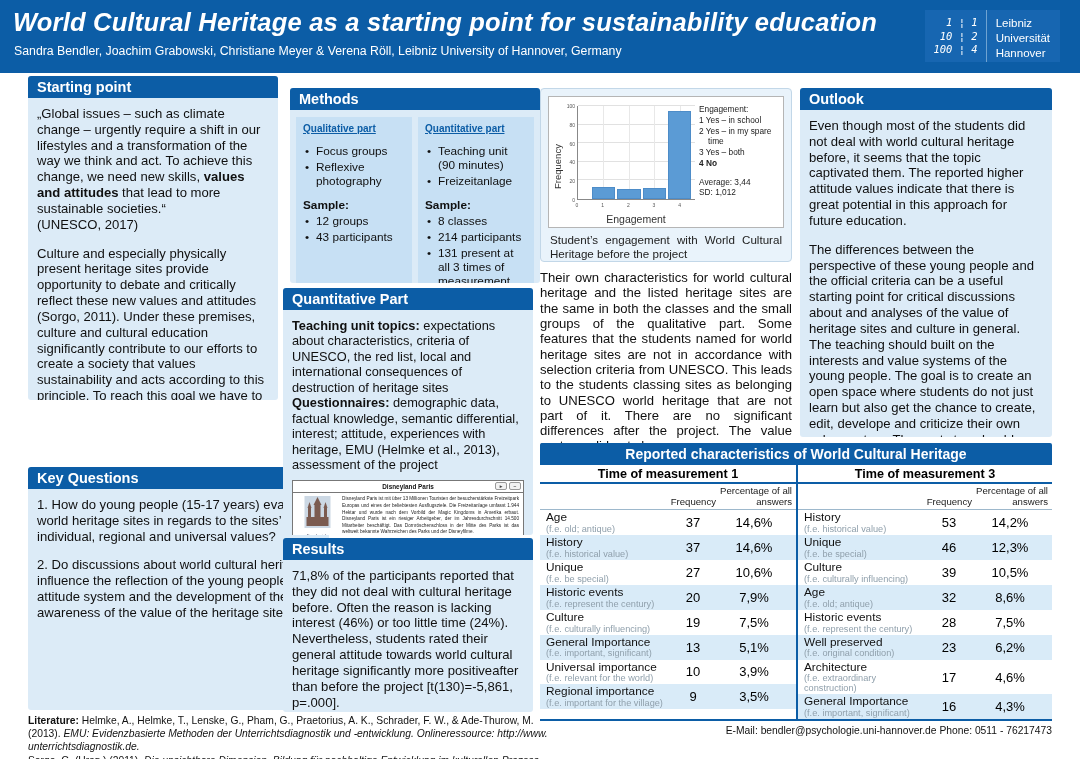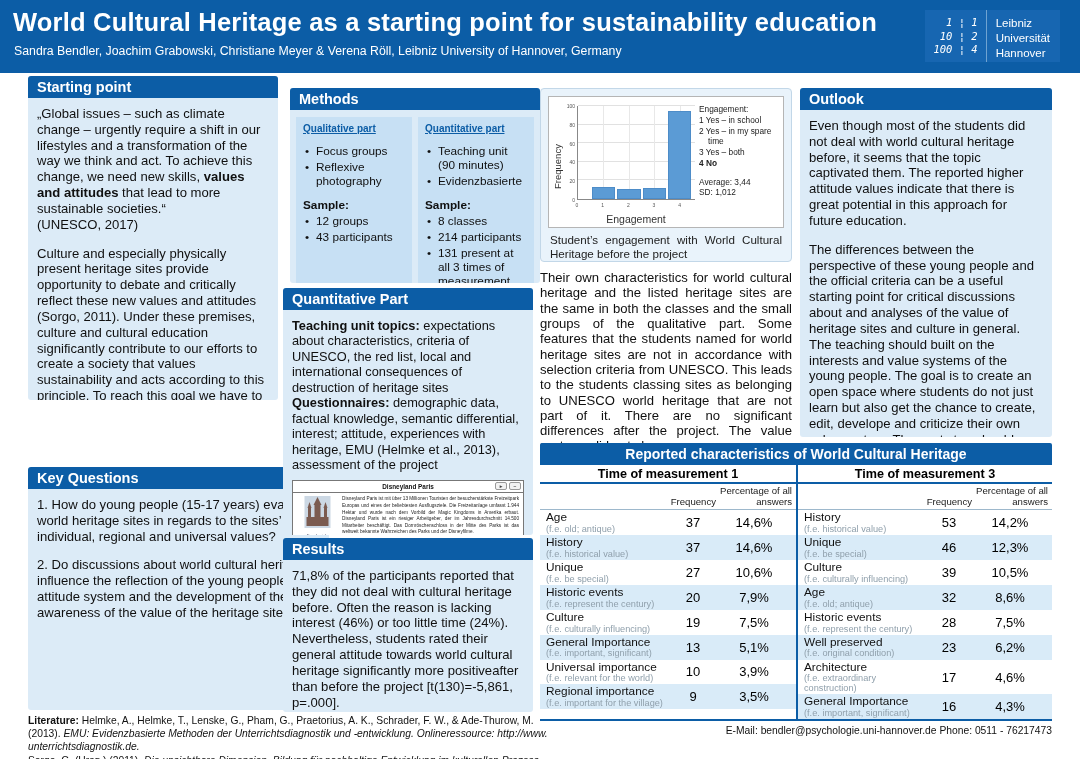--- a/index.html
+++ b/index.html
@@ -8,21 +8,21 @@
     --panel2:#c7e0f4;
     --rowalt:#d9ebf8;
     --bar:#5b9bd5;
   }
   *{box-sizing:border-box;margin:0;padding:0;}
   body{width:1080px;height:759px;background:#fff;font-family:"Liberation Sans",sans-serif;position:relative;overflow:hidden;}
   .poster{position:absolute;inset:0;}
 
   
   .hdr{position:absolute;left:0;top:0;width:1080px;height:73px;background:var(--blue);color:#fff;}
-  .hdr h1{position:absolute;left:13px;top:8px;font-size:25.5px;font-weight:bold;letter-spacing:.2px;white-space:nowrap;}
+  .hdr h1{position:absolute;left:13px;top:8px;font-size:25.5px;font-weight:bold;letter-spacing:.2px;white-space:nowrap;font-style:italic;}
   .authors{position:absolute;left:14px;top:44px;font-size:12.3px;}
   .uni-logo{position:absolute;right:20px;top:10px;height:52px;display:flex;background:#1766b1;align-items:stretch;}
   .logo-digits{padding:6px 8px;font-family:"DejaVu Sans Mono",monospace;font-style:italic;font-size:10.5px;line-height:1.3;text-align:right;color:#fff;white-space:pre;}
   .logo-uni{border-left:1px solid #6fa3d2;padding:6px 10px 6px 9px;font-size:11.5px;line-height:1.3;color:#fff;}
 
   
   .panel{position:absolute;background:var(--panel);border-radius:3px;overflow:hidden;}
   .panel-header{background:var(--blue);color:#fff;font-weight:bold;font-size:14.5px;padding:3px 9px;height:22px;line-height:17px;}
   .panel-body{padding:8px 9px;font-size:13.1px;line-height:1.21;color:#101010;}
   .panel-body p{margin-bottom:13px;}
@@ -143,21 +143,21 @@
         <div class="m-sample">Sample:</div>
         <ul>
           <li>12 groups</li>
           <li>43 participants</li>
         </ul>
       </div>
       <div class="m-box">
         <div class="m-title">Quantitative part</div>
         <ul>
           <li>Teaching unit (90 minutes)</li>
-          <li>Evidenzbasierte</li>
+          <li>Freizeitanlage</li>
         </ul>
         <div class="m-sample">Sample:</div>
         <ul>
           <li>8 classes</li>
           <li>214 participants</li>
           <li>131 present at all 3 times of measurement</li>
         </ul>
       </div>
     </div>
   </div>

